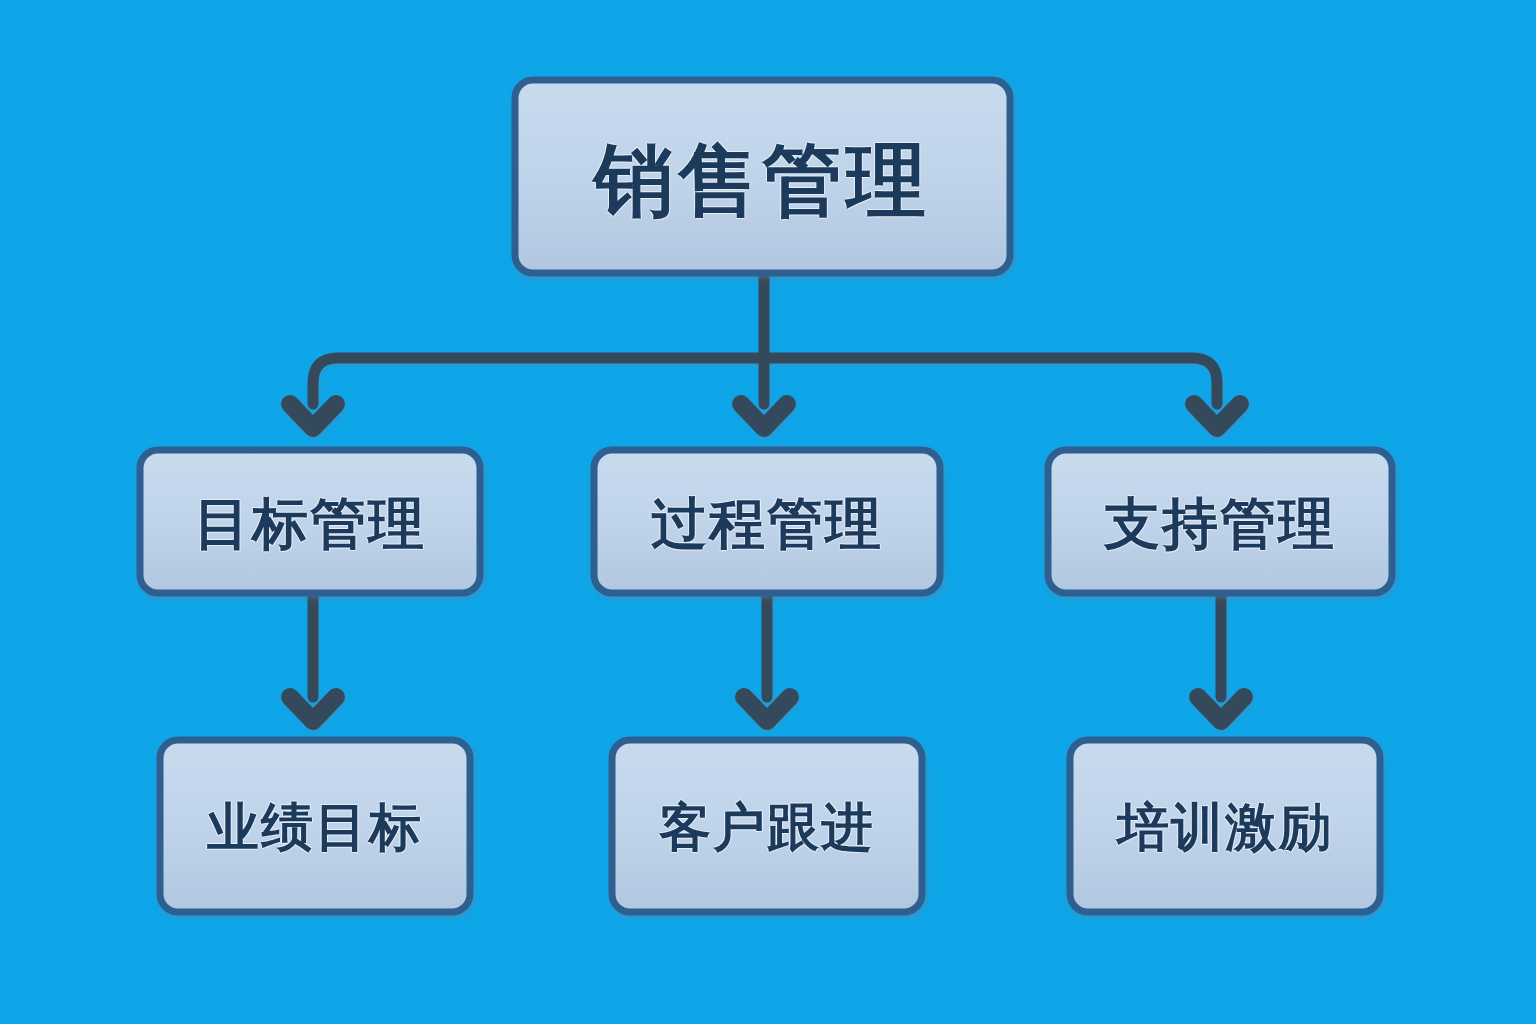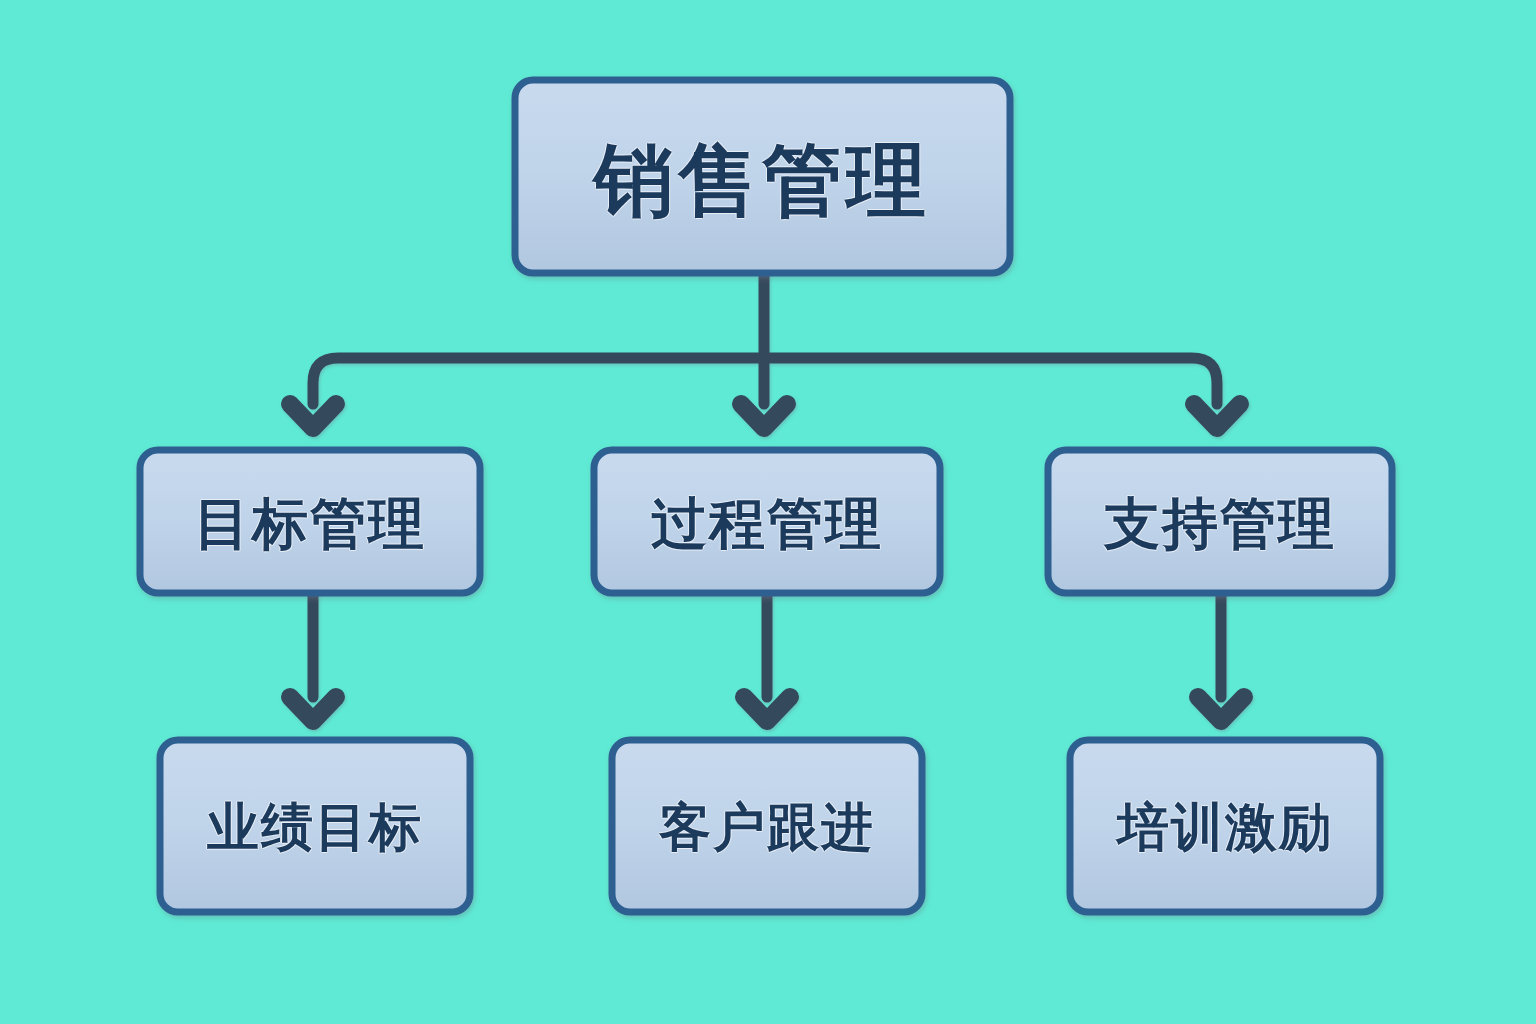--- a/index.html
+++ b/index.html
@@ -11,21 +11,21 @@
     width: 1536px;
     height: 1024px;
     background: #f7f6f2;
     font-family: "Liberation Sans", "DejaVu Sans", sans-serif;
     overflow: hidden;
   }
   #diagram-root {
     position: relative;
     width: 1536px;
     height: 1024px;
-    background: #5eead4;
+    background: #0ea5e9;
   }
   #flow-svg {
     position: absolute;
     inset: 0;
     width: 1536px;
     height: 1024px;
     display: block;
   }
   .node-label {
     font-family: "Liberation Sans", "DejaVu Sans", sans-serif;

